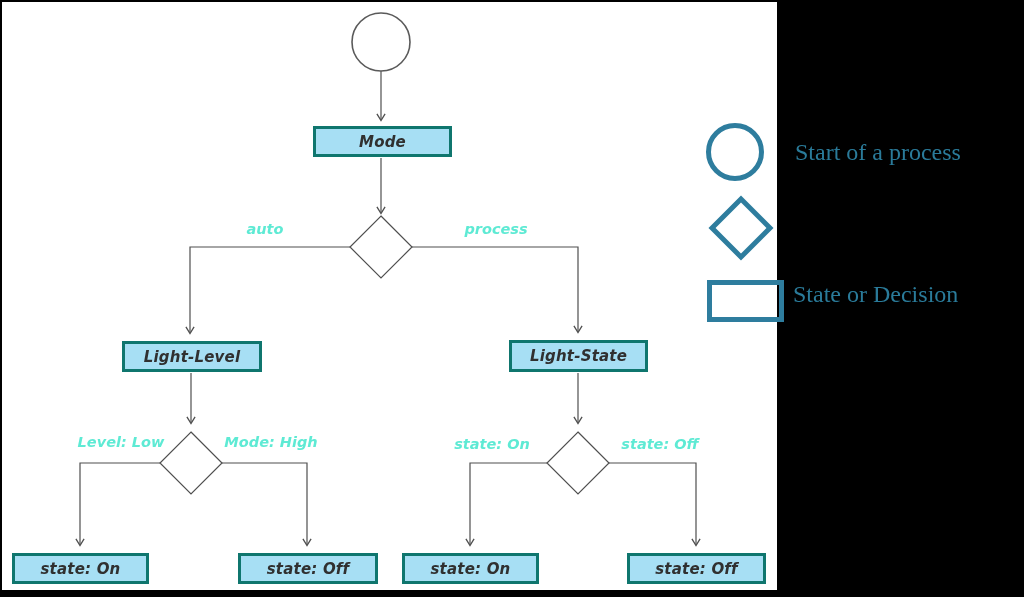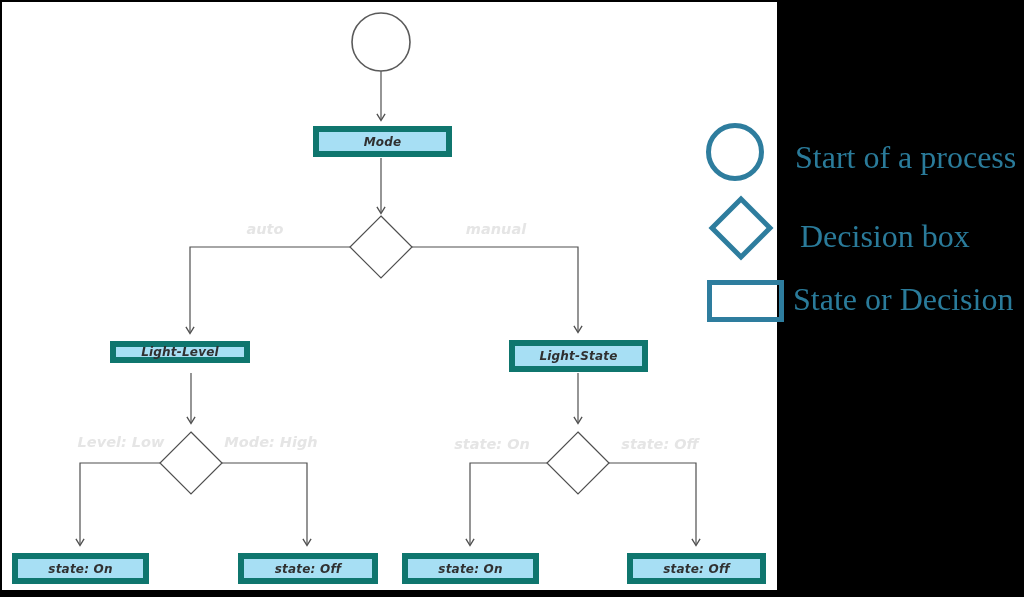--- a/index.html
+++ b/index.html
@@ -2,34 +2,34 @@
 <html><head>
 <meta charset="utf-8">
 <style>
   * { margin:0; padding:0; box-sizing:border-box; }
   html,body { width:1024px; height:597px; }
   body { background:#000; font-family:"DejaVu Sans", sans-serif; overflow:hidden; }
   .stage { position:absolute; left:0; top:0; width:1024px; height:597px; background:#000; }
   .panel { position:absolute; left:2px; top:2px; width:775px; height:588px; background:#fff; }
   svg.flow { position:absolute; left:0; top:0; width:1024px; height:597px; }
   .node {
-    position:absolute; background:#a7dff4; border:6px solid #0f766e;
-    color:#303030; font-style:italic; font-weight:600; font-size:12px;
+    position:absolute; background:#a7dff4; border:3px solid #0f766e;
+    color:#303030; font-style:italic; font-weight:600; font-size:15px;
     display:flex; align-items:center; justify-content:center; letter-spacing:0.2px;
   }
   .elabel {
     position:absolute; transform:translateX(-50%);
-    color:#e5e5e5; font-style:italic; font-weight:600; font-size:14.5px; white-space:nowrap;
+    color:#5eead4; font-style:italic; font-weight:600; font-size:14.5px; white-space:nowrap;
   }
   .legend-shape { position:absolute; border:5px solid #2e7d9e; background:transparent; }
   .lg-circle { border-radius:50%; }
   .lg-diamond { transform:rotate(45deg); }
   .legend-label {
     position:absolute; color:#2a7b9a; font-family:"Liberation Serif", serif;
-    font-size:32px; white-space:nowrap; font-weight:500;
+    font-size:24px; white-space:nowrap; font-weight:500;
   }
 </style>
 </head>
 <body>
 
 <div class="stage">
 
   <div class="panel"></div>
 
   <svg class="flow" viewBox="0 0 1024 597">
@@ -53,46 +53,45 @@
     </g>
 
     <circle cx="381" cy="42" r="29" fill="#ffffff" stroke="#5a5a5a" stroke-width="1.6"></circle>
     <polygon points="381,216 412,247 381,278 350,247" fill="#ffffff" stroke="#4f4f4f" stroke-width="1.2"></polygon>
     <polygon points="191,432 222,463 191,494 160,463" fill="#ffffff" stroke="#4f4f4f" stroke-width="1.2"></polygon>
     <polygon points="578,432 609,463 578,494 547,463" fill="#ffffff" stroke="#4f4f4f" stroke-width="1.2"></polygon>
   </svg>
 
   <div class="node" style="left:313px; top:126px; width:139px; height:31px;">Mode</div>
 
-  <div class="node" style="left:110px; top:341px; width:140px; height:22px;">Light-Level</div>
+  <div class="node" style="left:122px; top:341px; width:140px; height:31px;">Light-Level</div>
 
   <div class="node" style="left:509px; top:340px; width:139px; height:32px;">Light-State</div>
 
   <div class="node" style="left:12px; top:553px; width:137px; height:31px;">state: On</div>
 
   <div class="node" style="left:238px; top:553px; width:140px; height:31px;">state: Off</div>
 
   <div class="node" style="left:402px; top:553px; width:137px; height:31px;">state: On</div>
 
   <div class="node" style="left:627px; top:553px; width:139px; height:31px;">state: Off</div>
 
   <div class="elabel" style="left:265px; top:221px;">auto</div>
 
-  <div class="elabel" style="left:496px; top:221px;">manual</div>
+  <div class="elabel" style="left:496px; top:221px;">process</div>
 
   <div class="elabel" style="left:121px; top:434px;text-align:center;">Level: Low</div>
 
   <div class="elabel" style="left:271px; top:434px;">Mode: High</div>
 
   <div class="elabel" style="left:492px; top:436px;">state: On</div>
 
   <div class="elabel" style="left:660px; top:436px;">state: Off</div>
 
   <div class="legend-shape lg-circle" style="left:706px; top:123px; width:58px; height:58px;"></div>
   <div class="legend-label" style="left:795px; top:139px;">Start of a process</div>
 
   <div class="legend-shape lg-diamond" style="left:718px; top:205px; width:46px; height:46px;"></div>
-  <div class="legend-label" style="left:800px; top:218px;">Decision box</div>
 
   <div class="legend-shape" style="left:707px; top:280px; width:77px; height:42px;"></div>
   <div class="legend-label" style="left:793px; top:281px;">State or Decision</div>
 
 </div>
 
 </body></html>

